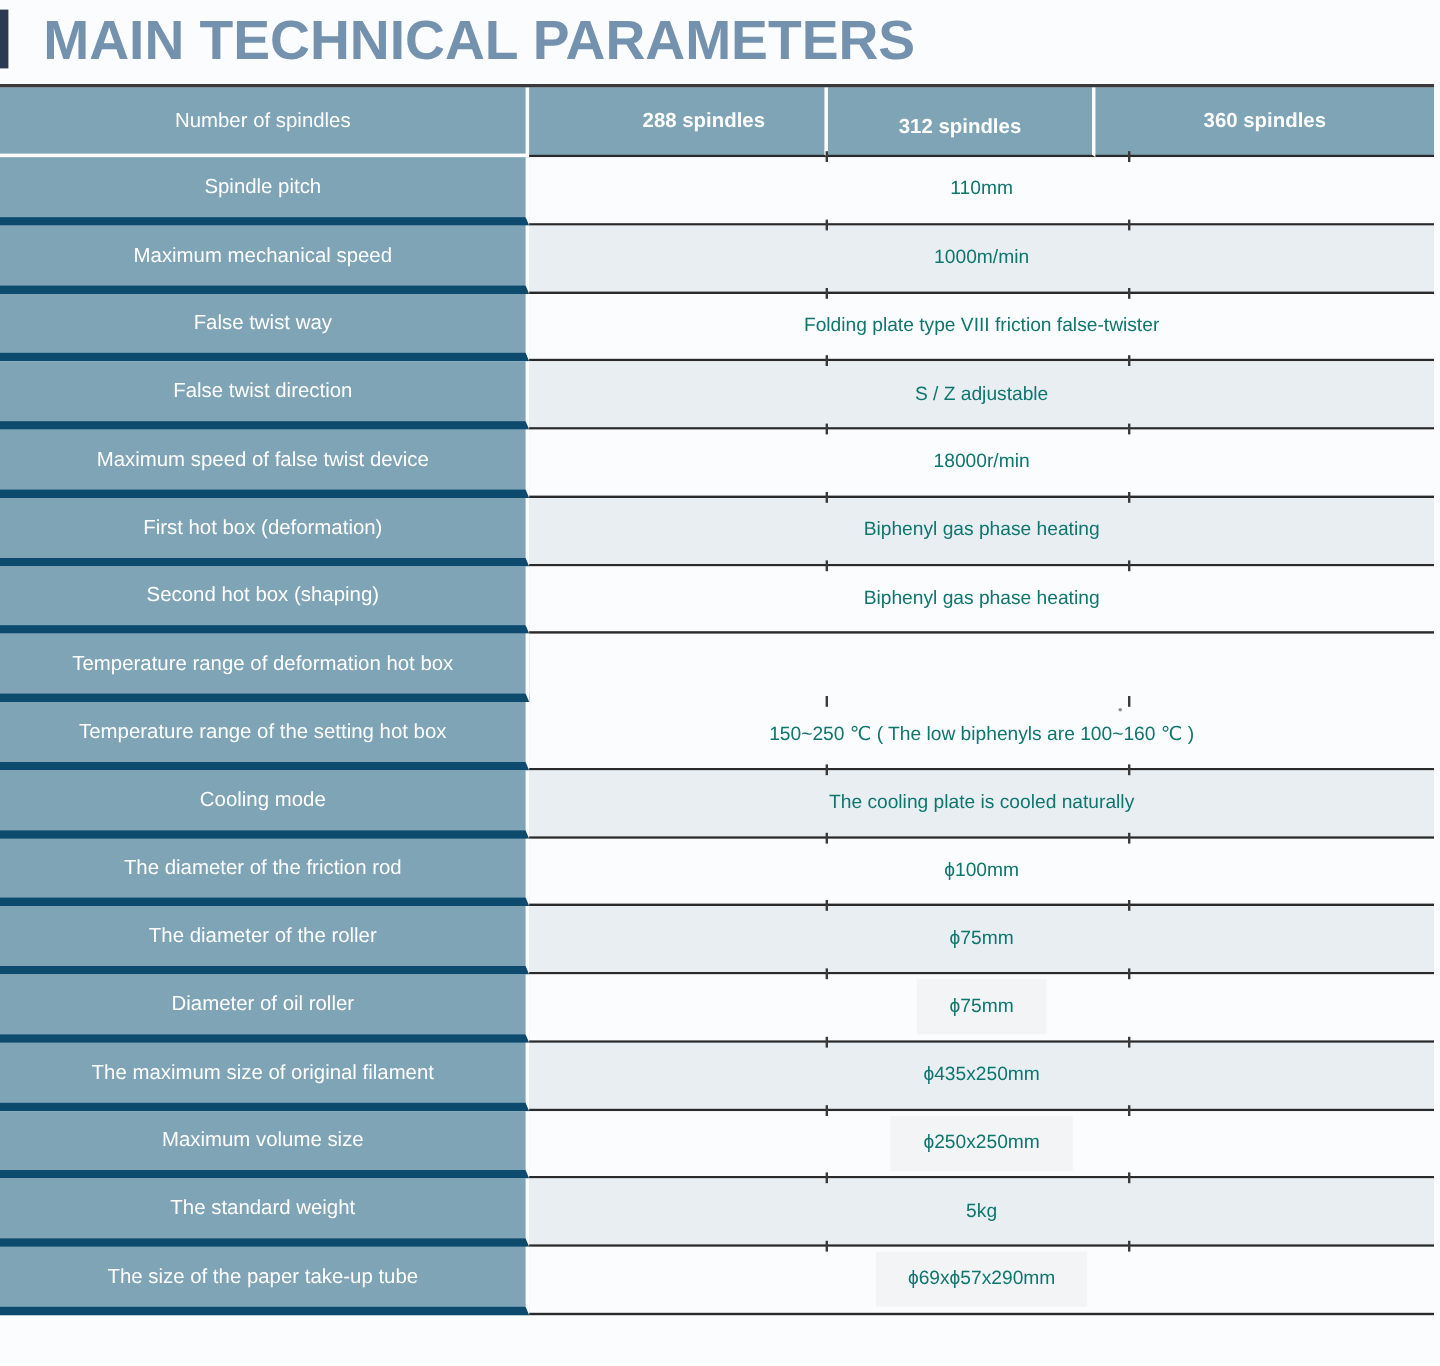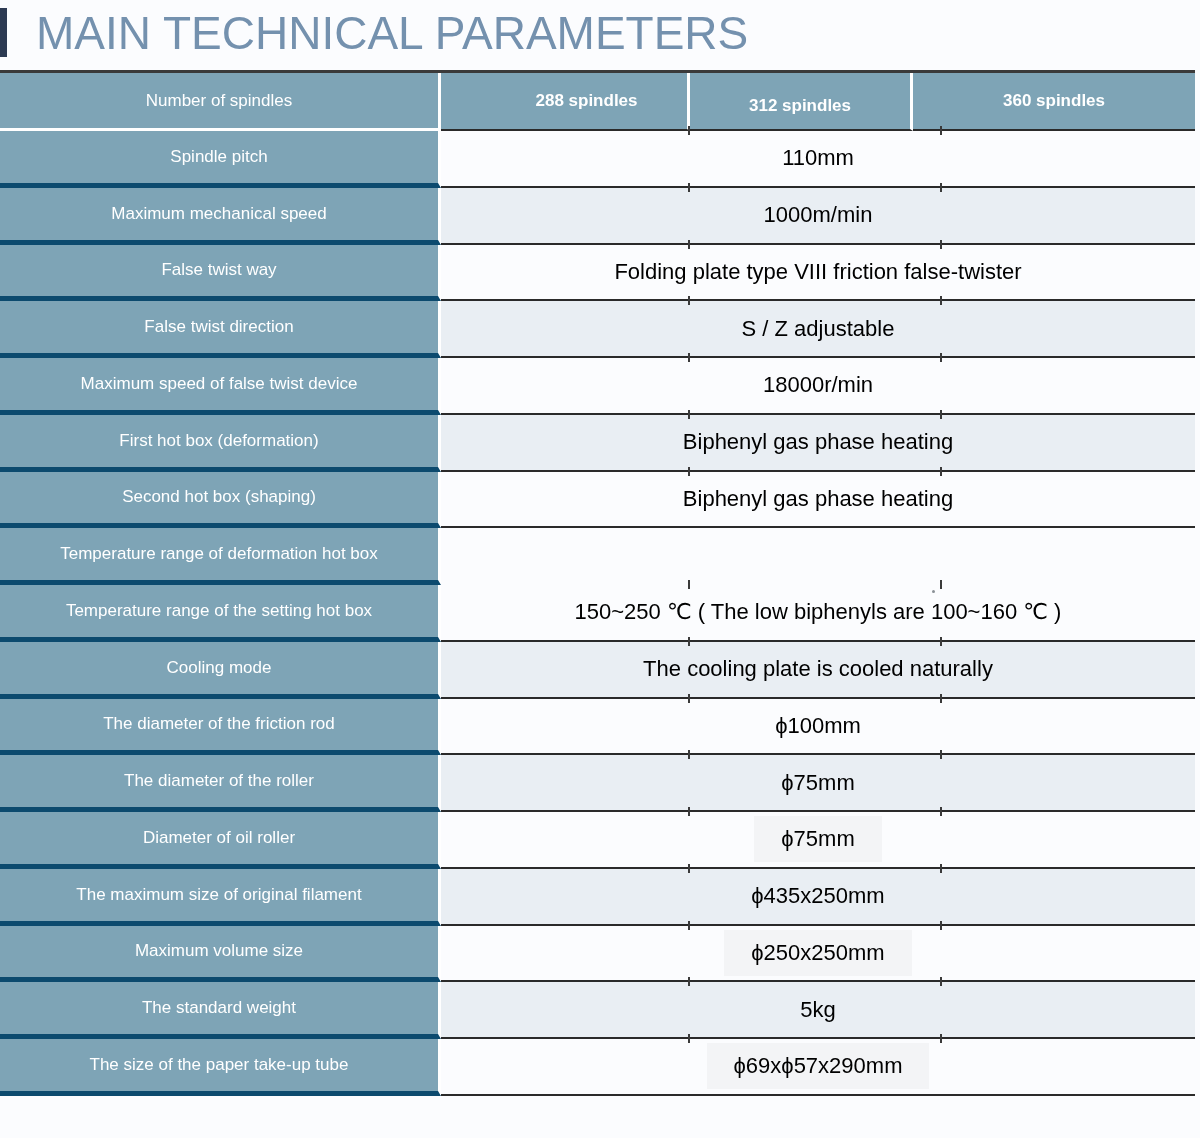--- a/index.html
+++ b/index.html
@@ -5,44 +5,44 @@
   html,body{margin:0;padding:0;}
   .page{
     position:relative;width:1200px;height:1138px;overflow:hidden;
     background:#fbfcfe;
     font-family:"Liberation Sans","DejaVu Sans",sans-serif;
   }
   
   .accent-bar{position:absolute;left:0;top:8px;width:7px;height:49px;background:#2c3a52;}
   .page-title{
     position:absolute;left:36px;top:0;margin:0;height:66px;line-height:66px;
-    font-size:46px;font-weight:400;color:#7491ae;letter-spacing:0px;white-space:nowrap;
+    font-size:46px;font-weight:700;color:#7491ae;letter-spacing:0px;white-space:nowrap;
   }
   
   .spec-table{position:absolute;left:0;top:70px;width:1195px;}
   .table-top-border{width:100%;height:3px;background:#3a3a3a;}
   .header-row{display:flex;height:58px;}
   .cell{box-sizing:border-box;display:flex;align-items:center;justify-content:center;}
   .label-cell{
     width:441px;background:#7ea4b6;color:#ffffff;font-weight:400;font-size:17px;
     border-right:3px solid #ffffff;text-align:center;
   }
   .header-row .label-cell{border-bottom:3px solid #ffffff;}
   .hval{
     background:#7ea4b6;color:#ffffff;font-weight:700;font-size:17px;
     border-bottom:2px solid #2a2a2a;text-align:center;
   }
   .hval.c1{width:249px;border-right:3px solid #ffffff;padding-left:45px;}
   .hval.c2{width:223px;border-right:3px solid #ffffff;}
   .hval.c3{flex:1;}
   .hval.c2 span{position:relative;top:5px;}
   .spec-row{display:flex;height:56.76px;}
-  .spec-row .label-cell{border-bottom:5px solid #0c4a6e;}
+  .spec-row .label-cell{border-bottom:7px solid #0c4a6e;}
   .value-cell{
-    flex:1;position:relative;background:#fbfcfe;color:#000000;font-size:22px;
+    flex:1;position:relative;background:#fbfcfe;color:#0f766e;font-size:16px;
     border-bottom:2px solid #2a2a2a;white-space:pre;
   }
   .spec-row.shaded .value-cell{background:#e9eef3;}
   
   .value-cell::before,.value-cell::after{
     content:"";position:absolute;top:-5px;width:2px;height:9px;background:#3a3a3a;
   }
   .value-cell::before{left:247px;}
   .value-cell::after{left:499px;}
   .value-box{background:#f3f4f6;padding:0 27px;height:46px;display:flex;align-items:center;}

